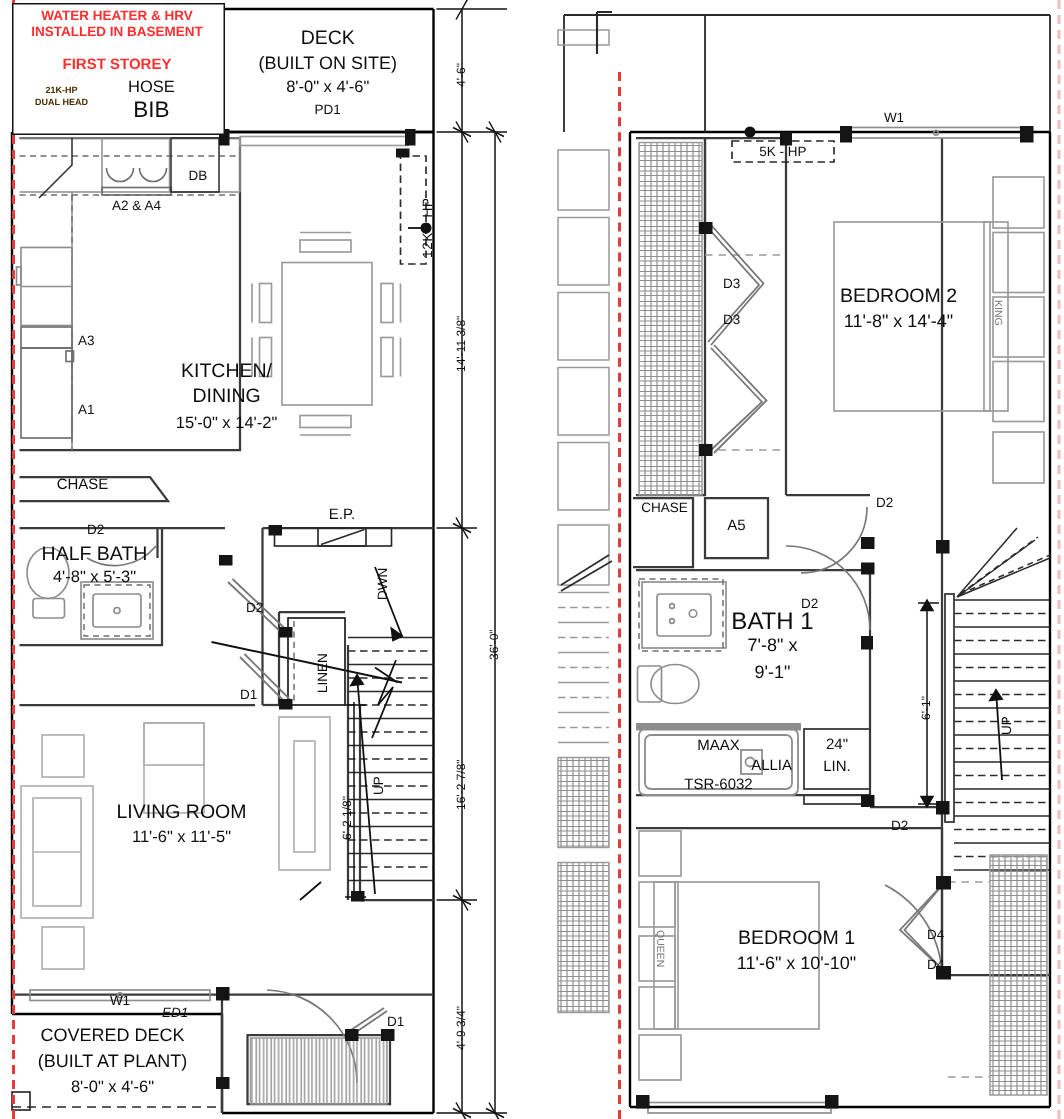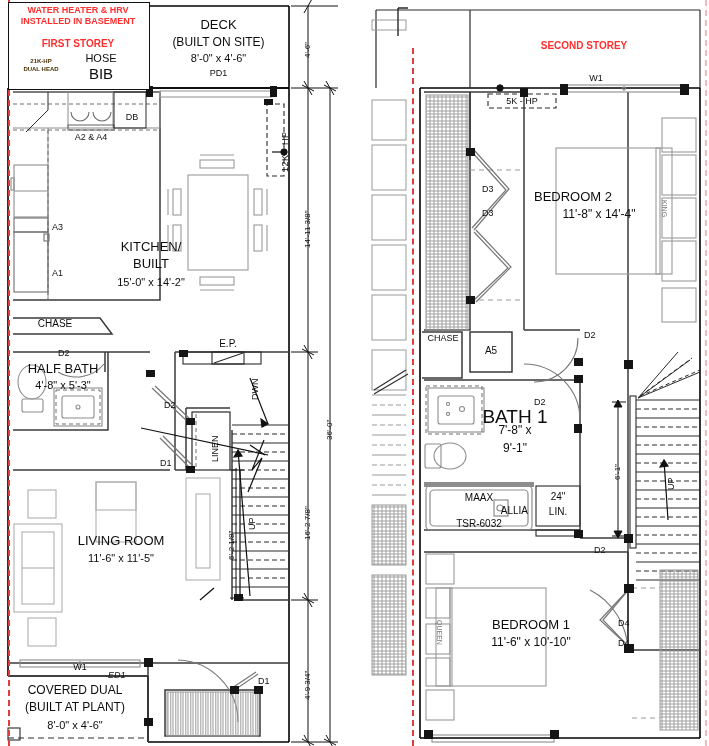--- a/index.html
+++ b/index.html
@@ -542,21 +542,21 @@
   <div class="t" style="left:148px;top:68px;width:141px;font-size:9px;text-align:center;">PD1</div>
 
   <div class="t tag" style="left:118px;top:112px;width:28px;text-align:center;">DB</div>
   <div class="t tag" style="left:62px;top:132px;width:58px;text-align:center;">A2 &amp; A4</div>
   <div class="t tag" style="left:52px;top:222px;width:22px;">A3</div>
   <div class="t tag" style="left:52px;top:268px;width:22px;">A1</div>
 
   <div class="t vert" style="left:280px;top:172px;font-size:9px;letter-spacing:.5px;">12K - HP</div>
 
   <div class="t room" style="left:96px;top:240px;width:110px;font-size:13px;">KITCHEN/</div>
-  <div class="t room" style="left:96px;top:257px;width:110px;font-size:13px;">BUILT</div>
+  <div class="t room" style="left:96px;top:257px;width:110px;font-size:13px;">DINING</div>
   <div class="t room" style="left:86px;top:276px;width:130px;font-size:11px;">15'-0" x 14'-2"</div>
 
   <div class="t" style="left:20px;top:318px;width:70px;font-size:10px;text-align:center;">CHASE</div>
 
   <div class="t" style="left:208px;top:338px;width:40px;font-size:10px;text-align:center;">E.P.</div>
 
   <div class="t tag" style="left:58px;top:348px;width:24px;">D2</div>
   <div class="t" style="left:8px;top:362px;width:110px;font-size:13px;text-align:center;">HALF BATH</div>
   <div class="t" style="left:8px;top:379px;width:110px;font-size:11px;text-align:center;">4'-8" x 5'-3"</div>
 
@@ -565,50 +565,49 @@
   <div class="t vert" style="left:228px;top:560px;font-size:8px;">6'-2 1/8"</div>
   <div class="t vert" style="left:210px;top:462px;font-size:9px;">LINEN</div>
   <div class="t tag" style="left:164px;top:400px;width:24px;">D2</div>
   <div class="t tag" style="left:160px;top:458px;width:24px;">D1</div>
 
   <div class="t" style="left:56px;top:534px;width:130px;font-size:13px;text-align:center;">LIVING ROOM</div>
   <div class="t" style="left:56px;top:552px;width:130px;font-size:11px;text-align:center;">11'-6" x 11'-5"</div>
 
   <div class="t tag" style="left:108px;top:670px;width:24px;font-style:italic;">ED1</div>
   <div class="t" style="left:62px;top:662px;width:36px;font-size:9px;text-align:center;">W1</div>
-  <div class="t" style="left:0px;top:684px;width:150px;font-size:12px;text-align:center;">COVERED DUAL</div>
+  <div class="t" style="left:0px;top:684px;width:150px;font-size:12px;text-align:center;">COVERED DECK</div>
   <div class="t" style="left:0px;top:701px;width:150px;font-size:12px;text-align:center;">(BUILT AT PLANT)</div>
   <div class="t" style="left:0px;top:719px;width:150px;font-size:11px;text-align:center;">8'-0" x 4'-6"</div>
   <div class="t tag" style="left:258px;top:676px;width:24px;">D1</div>
 
   <div class="t vert dim" style="left:304px;top:58px;">4'-6"</div>
   <div class="t vert dim" style="left:304px;top:248px;">14'-11 3/8"</div>
   <div class="t vert dim" style="left:304px;top:540px;">16'-2 7/8"</div>
   <div class="t vert dim" style="left:304px;top:700px;">4'-9 3/4"</div>
   <div class="t vert dim" style="left:326px;top:440px;">36'-0"</div>
 
-  <div class="t red" style="left:468px;top:40px;width:232px;font-size:10px;">SECOND STOREY</div>
 
   <div class="t" style="left:578px;top:73px;width:36px;font-size:9px;text-align:center;">W1</div>
   <div class="t" style="left:490px;top:96px;width:64px;font-size:9px;text-align:center;">5K - HP</div>
 
   <div class="t tag" style="left:482px;top:184px;width:24px;">D3</div>
   <div class="t tag" style="left:482px;top:208px;width:24px;">D3</div>
 
-  <div class="t" style="left:534px;top:190px;width:130px;font-size:13px;">BEDROOM 2</div>
+  <div class="t" style="left:534px;top:190px;width:130px;font-size:13px;text-align:center;">BEDROOM 2</div>
   <div class="t" style="left:534px;top:208px;width:130px;font-size:12px;text-align:center;">11'-8" x 14'-4"</div>
   <div class="t vert2" style="left:668px;top:200px;font-size:7px;color:#7a7a7a;">KING</div>
 
   <div class="t" style="left:422px;top:333px;width:42px;font-size:9px;text-align:center;">CHASE</div>
   <div class="t" style="left:470px;top:345px;width:42px;font-size:10px;text-align:center;">A5</div>
 
   <div class="t tag" style="left:584px;top:330px;width:24px;">D2</div>
   <div class="t tag" style="left:534px;top:397px;width:24px;">D2</div>
 
-  <div class="t" style="left:470px;top:406px;width:90px;font-size:19px;text-align:center;">BATH 1</div>
+  <div class="t" style="left:470px;top:406px;width:90px;font-size:16px;text-align:center;">BATH 1</div>
   <div class="t" style="left:470px;top:424px;width:90px;font-size:12px;text-align:center;">7'-8" x</div>
   <div class="t" style="left:470px;top:442px;width:90px;font-size:12px;text-align:center;">9'-1"</div>
 
   <div class="t" style="left:430px;top:492px;width:98px;font-size:10px;text-align:center;">MAAX</div>
   <div class="t" style="left:430px;top:505px;width:98px;font-size:10px;text-align:right;">ALLIA</div>
   <div class="t" style="left:430px;top:518px;width:98px;font-size:10px;text-align:center;">TSR-6032</div>
 
   <div class="t" style="left:536px;top:491px;width:44px;font-size:10px;text-align:center;">24"</div>
   <div class="t" style="left:536px;top:506px;width:44px;font-size:10px;text-align:center;">LIN.</div>
 

